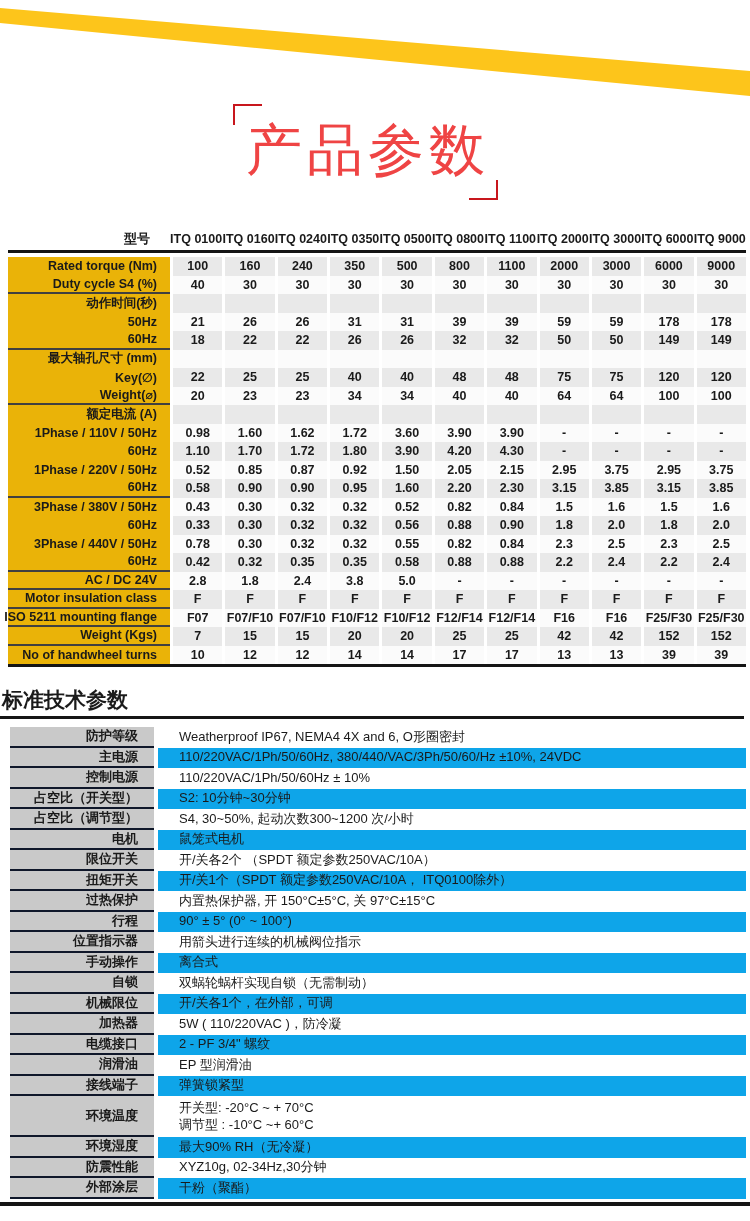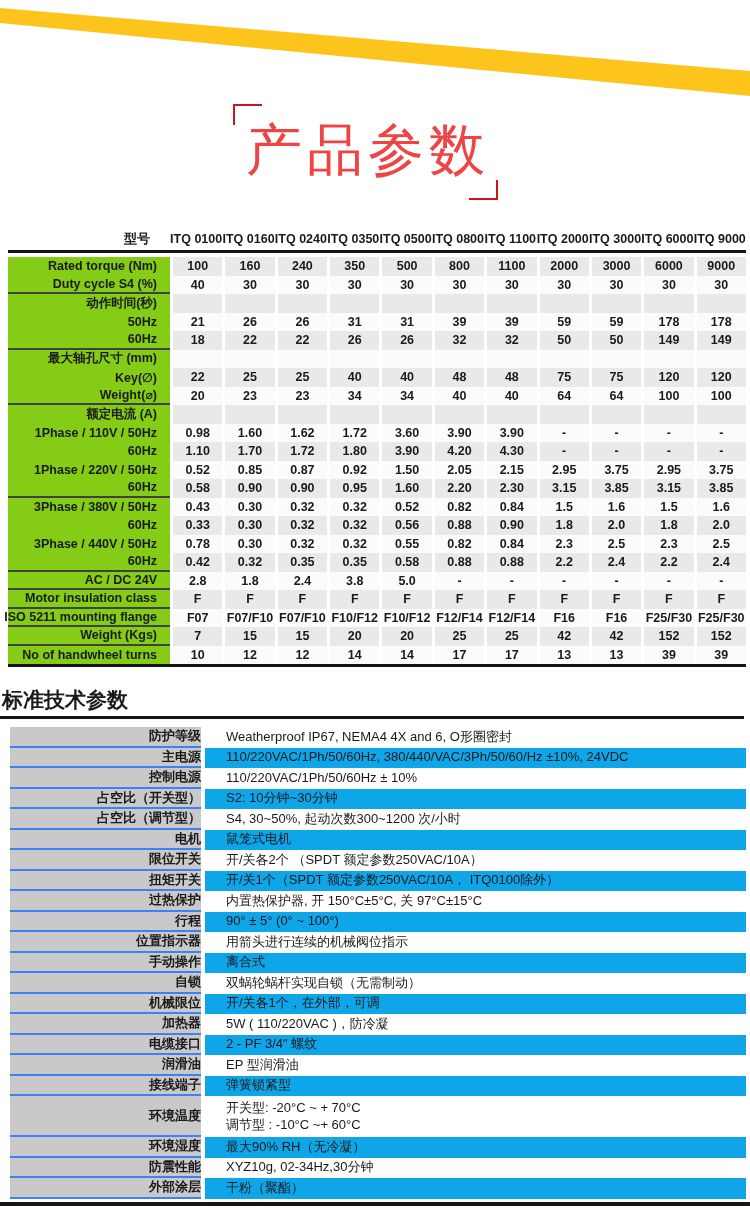--- a/index.html
+++ b/index.html
@@ -12,35 +12,35 @@
   .title{position:absolute;left:242px;top:114px;margin:4px;font-size:56px;line-height:1.15;
          font-weight:500;color:#ef4444;letter-spacing:5px;white-space:nowrap;}
   
   .spec-table{position:absolute;left:8px;top:228px;width:738px;}
   .spec-header{display:flex;height:22px;align-items:center;font-weight:bold;font-size:12.5px;}
   .spec-header .hlabel{width:162px;text-align:right;padding-right:20px;box-sizing:border-box;font-size:13px;}
   .spec-header .model{flex:1;text-align:center;white-space:nowrap;}
   .rule{height:3px;background:#151515;}
   .spec-spacer{height:4px;}
   .spec-row{display:flex;height:18.5px;font-size:12.5px;font-weight:bold;align-items:stretch;}
-  .spec-row .rlabel{width:162px;background:#84cc16;box-sizing:border-box;display:flex;
+  .spec-row .rlabel{width:162px;background:#eab308;box-sizing:border-box;display:flex;
                     align-items:center;justify-content:flex-end;padding-right:13px;white-space:nowrap;}
   .spec-row.gend .rlabel{border-bottom:2px solid #404040;}
   .spec-row .cell{flex:1;display:flex;align-items:center;justify-content:center;
                   border-left:3px solid #fff;box-sizing:border-box;white-space:nowrap;overflow:hidden;}
   .spec-row.gray .cell{background:#e9e9e9;}
   .spec-row.lite .cell{background:#fbfbfb;}
   
   .tech-title{position:absolute;left:2px;top:686px;margin:0;font-size:21px;font-weight:bold;color:#1a1a1a;}
   .tech-rule{position:absolute;left:0;top:716px;width:744px;height:3px;background:#151515;}
   .tech-body{position:absolute;left:10px;top:727px;width:736px;}
   .tech-row{display:flex;height:20.5px;}
   .tech-row.tall{height:41px;}
-  .tech-row .tlabel{width:191px;background:#c9c9c9;border-bottom:2px solid #3b82f6;box-sizing:border-box;
-                    display:flex;align-items:center;justify-content:flex-end;padding-right:0;
+  .tech-row .tlabel{width:144px;background:#c9c9c9;border-bottom:2px solid #0f172a;box-sizing:border-box;
+                    display:flex;align-items:center;justify-content:flex-end;padding-right:16px;
                     font-weight:bold;font-size:13px;white-space:nowrap;}
   .tech-row .tval{flex:1;margin-left:4px;display:flex;flex-direction:column;justify-content:center;
                   padding-left:21px;font-size:13px;box-sizing:border-box;line-height:1.3;white-space:nowrap;}
   .tech-row.gray .tval{background:#0ea5e9;}
   .bottom-line{position:absolute;left:0;top:1202px;width:750px;height:4px;background:#151515;}
 </style>
 </head>
 <body>
 
 <div class="page">

